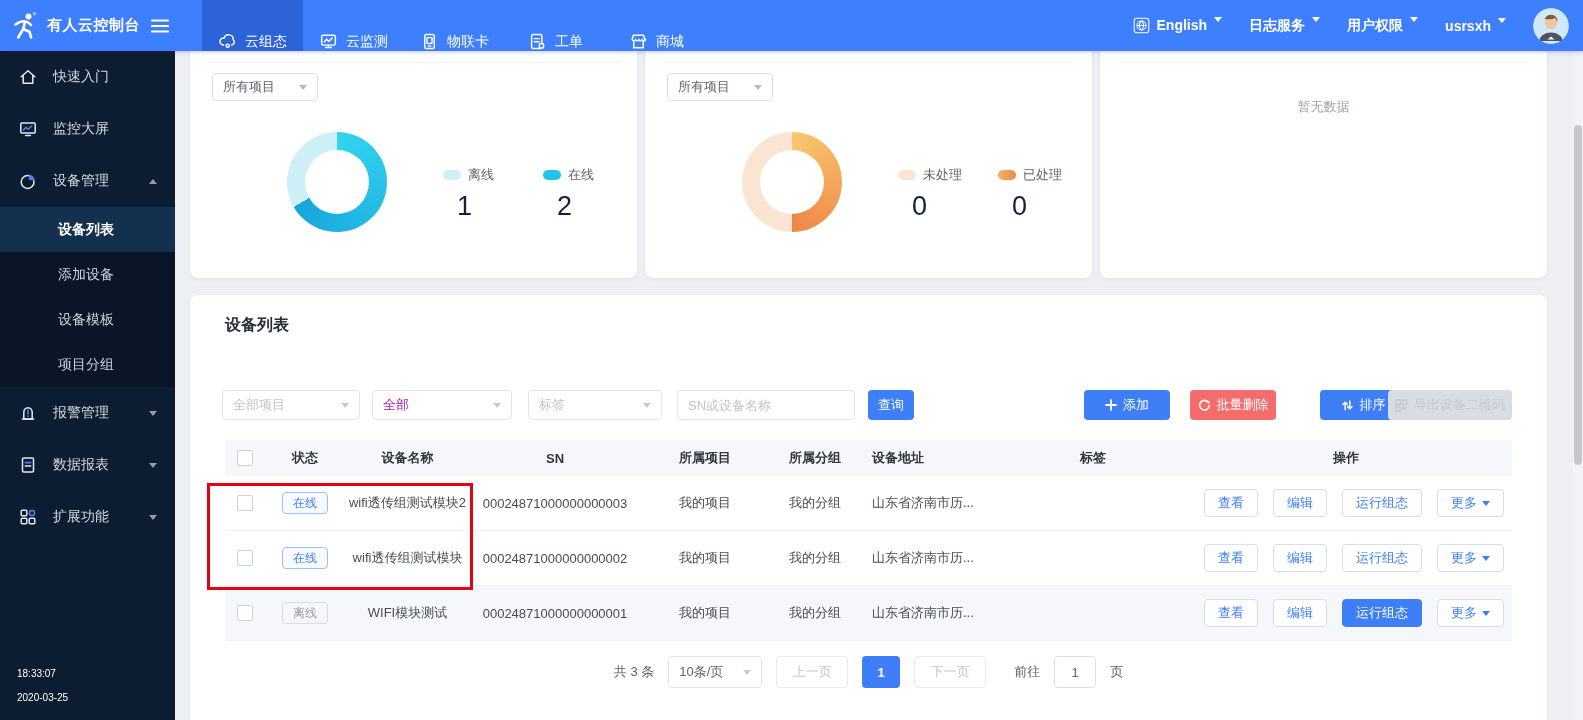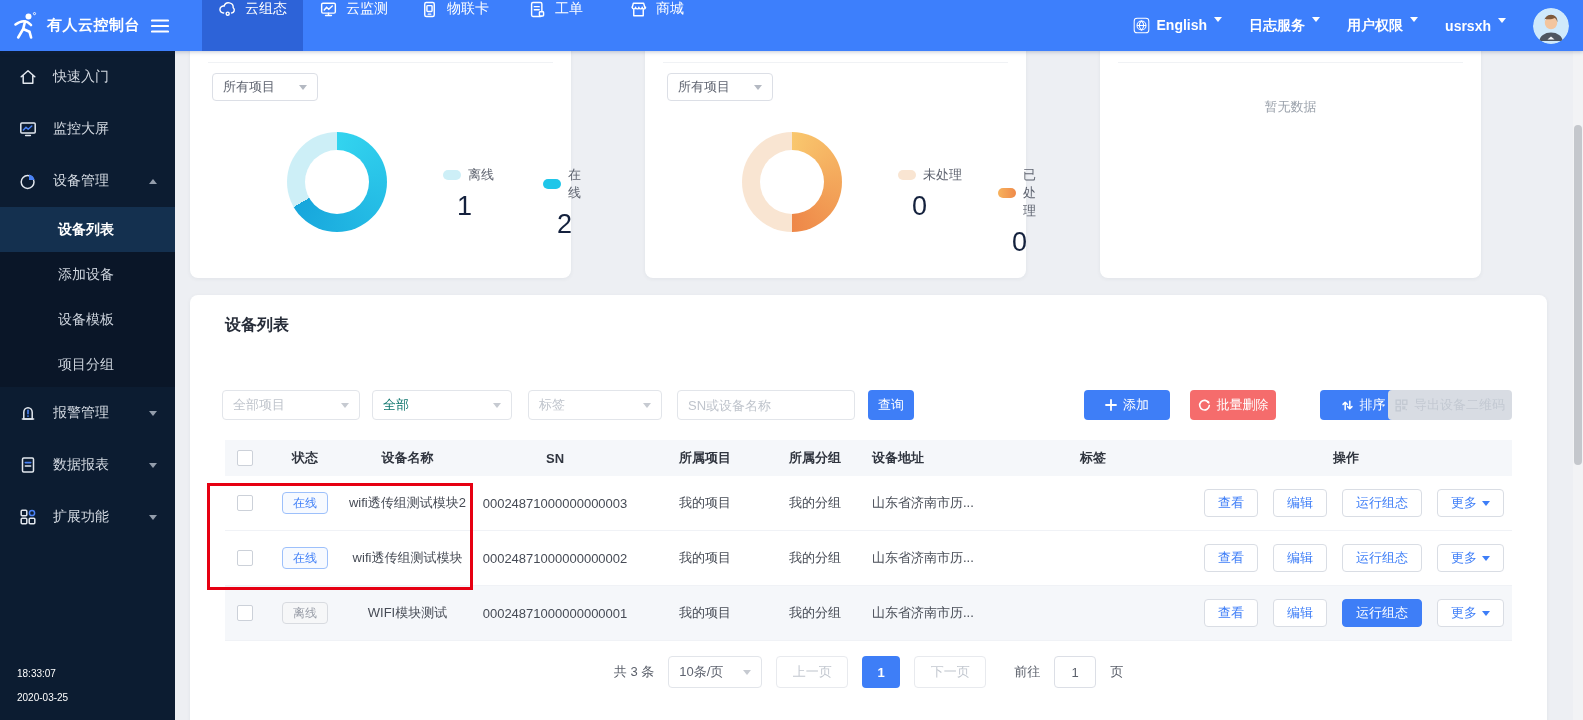--- a/index.html
+++ b/index.html
@@ -5,58 +5,58 @@
   html,body{margin:0;padding:0;background:#dfe2e8;}
   .screen{position:relative;width:1583px;height:720px;overflow:hidden;background:#edeff3;
     font-family:"Liberation Sans","DejaVu Sans",sans-serif;-webkit-font-smoothing:antialiased;}
   svg{display:block;}
   
   .topbar{position:absolute;left:0;top:0;width:100%;height:51px;background:#3d7ffc;display:flex;align-items:center;z-index:40;box-shadow:0 1px 4px rgba(20,40,90,.25);}
   .brand{width:175px;box-sizing:border-box;display:flex;align-items:center;gap:7px;padding-left:10px;flex:none;}
   .brand-title{color:#ffffff;font-size:15px;font-weight:700;letter-spacing:.5px;white-space:nowrap;}
   .burger{margin-left:4px;cursor:pointer;}
   .nav-tabs{display:flex;height:100%;margin-left:27px;}
-  .tab{width:101px;display:flex;align-items:flex-start;justify-content:center;gap:8px;color:#fff;font-size:14px;cursor:pointer;white-space:nowrap;}
+  .tab{width:101px;display:flex;align-items:flex-end;justify-content:center;gap:8px;color:#fff;font-size:14px;cursor:pointer;white-space:nowrap;}
   .tab.active{background:#2d63d8;}
   .topbar-right{margin-left:auto;display:flex;align-items:center;gap:27px;padding-right:14px;color:#fff;font-size:14px;font-weight:700;}
   .tr-item{display:flex;align-items:flex-start;gap:7px;cursor:pointer;white-space:nowrap;}
   .caret-down{width:0;height:0;border-left:4.5px solid transparent;border-right:4.5px solid transparent;border-top:5.5px solid currentColor;}
   .caret-up{width:0;height:0;border-left:4.5px solid transparent;border-right:4.5px solid transparent;border-bottom:5.5px solid currentColor;}
   .avatar{width:36px;height:36px;border-radius:50%;overflow:hidden;flex:none;cursor:pointer;}
   
   .sidebar{position:absolute;left:0;top:51px;width:175px;bottom:0;background:#0c1c31;z-index:30;}
   .side-item{height:52px;display:flex;align-items:center;gap:15px;padding:0 18px;color:#d3d9e1;font-size:14px;cursor:pointer;}
   .side-item .sicaret{margin-left:auto;color:#939dab;}
   .side-sub{background:#0a1628;}
   .sub-item{height:45px;line-height:45px;padding-left:58px;color:#ccd3dc;font-size:14px;cursor:pointer;}
   .sub-item.active{background:#14304f;color:#fff;font-weight:700;}
   .clock{position:absolute;left:17px;bottom:10px;color:#fefefe;font-size:10px;line-height:24px;}
   
   .main{position:absolute;left:175px;top:51px;right:0;bottom:0;overflow:hidden;}
-  .stat-card{position:absolute;top:-45px;height:272px;width:381px;background:#fff;border-radius:8px;box-shadow:0 1px 4px rgba(31,45,61,.06);}
+  .stat-card{position:absolute;top:-45px;height:272px;width:447px;background:#fff;border-radius:8px;box-shadow:0 1px 4px rgba(31,45,61,.06);}
   .card-divider{position:absolute;left:18px;right:18px;top:56px;height:1px;background:#f0f2f5;}
   .mini-select{position:absolute;left:22px;top:67px;width:106px;height:28px;box-sizing:border-box;border:1px solid #dcdfe6;border-radius:4px;background:#fff;display:flex;align-items:center;justify-content:space-between;padding:0 10px;font-size:13px;color:#5f6470;cursor:pointer;}
   .mini-select .caret-down{color:#b4b9c2;}
   .donut{position:absolute;left:97px;top:126px;width:100px;height:100px;border-radius:50%;}
   .donut::after{content:"";position:absolute;inset:18px;background:#fff;border-radius:50%;}
   .donut1{background:conic-gradient(#33d4ef 0deg,#17a6dc 240deg,#cdeff7 240deg 360deg);}
   .donut2{background:conic-gradient(#f9c76e 0deg,#ee8748 180deg,#f9e5d2 180deg 360deg);}
   .legend{position:absolute;top:160px;}
   .lg-head{display:flex;align-items:center;gap:7px;font-size:13px;color:#5f6470;}
   .lg-swatch{width:18px;height:10px;border-radius:5px;flex:none;}
   .lg-val{font-size:27px;color:#14213d;margin-top:7px;padding-left:14px;font-weight:400;}
   .empty-text{position:absolute;top:92px;left:0;width:100%;text-align:center;color:#9aa1ab;font-size:13px;}
   
   .device-card{position:absolute;left:15px;top:244px;width:1357px;height:440px;background:#fff;border-radius:8px 8px 0 0;box-shadow:0 1px 4px rgba(31,45,61,.06);}
   .dl-title{position:absolute;left:35px;top:20px;font-size:16px;font-weight:700;color:#272d39;}
   .f-select,.f-input{position:absolute;top:95px;height:30px;box-sizing:border-box;border:1px solid #e2e5ea;border-radius:4px;background:#fff;font-size:13px;}
   .f-select{display:flex;align-items:center;justify-content:space-between;padding:0 10px;cursor:pointer;}
   .f-select .caret-down{color:#c6cad1;}
   .f-select.placeholder{color:#bfc4cc;}
-  .f-select.value{color:#0f766e;}
+  .f-select.value{color:#a21caf;}
   .f-input{padding:0 10px;color:#4d5362;outline:none;}
   .f-input::placeholder{color:#bfc4cc;}
   .btn{box-sizing:border-box;display:flex;align-items:center;justify-content:center;gap:6px;border-radius:4px;font-size:13px;cursor:pointer;border:none;white-space:nowrap;}
   .btn-blue{background:#3e7ef7;color:#fff;}
   .btn-red{background:#f56c6c;color:#fff;}
   .btn-disabled{background:#d8dce3;color:#c3c9d2;cursor:not-allowed;}
   .top-btn{position:absolute;top:95px;height:30px;}
   
   .dtable{position:absolute;left:35px;top:145px;width:1287px;font-size:13px;}
   .thead{display:flex;height:36px;background:#f5f7fa;align-items:center;color:#30353f;font-weight:700;}

